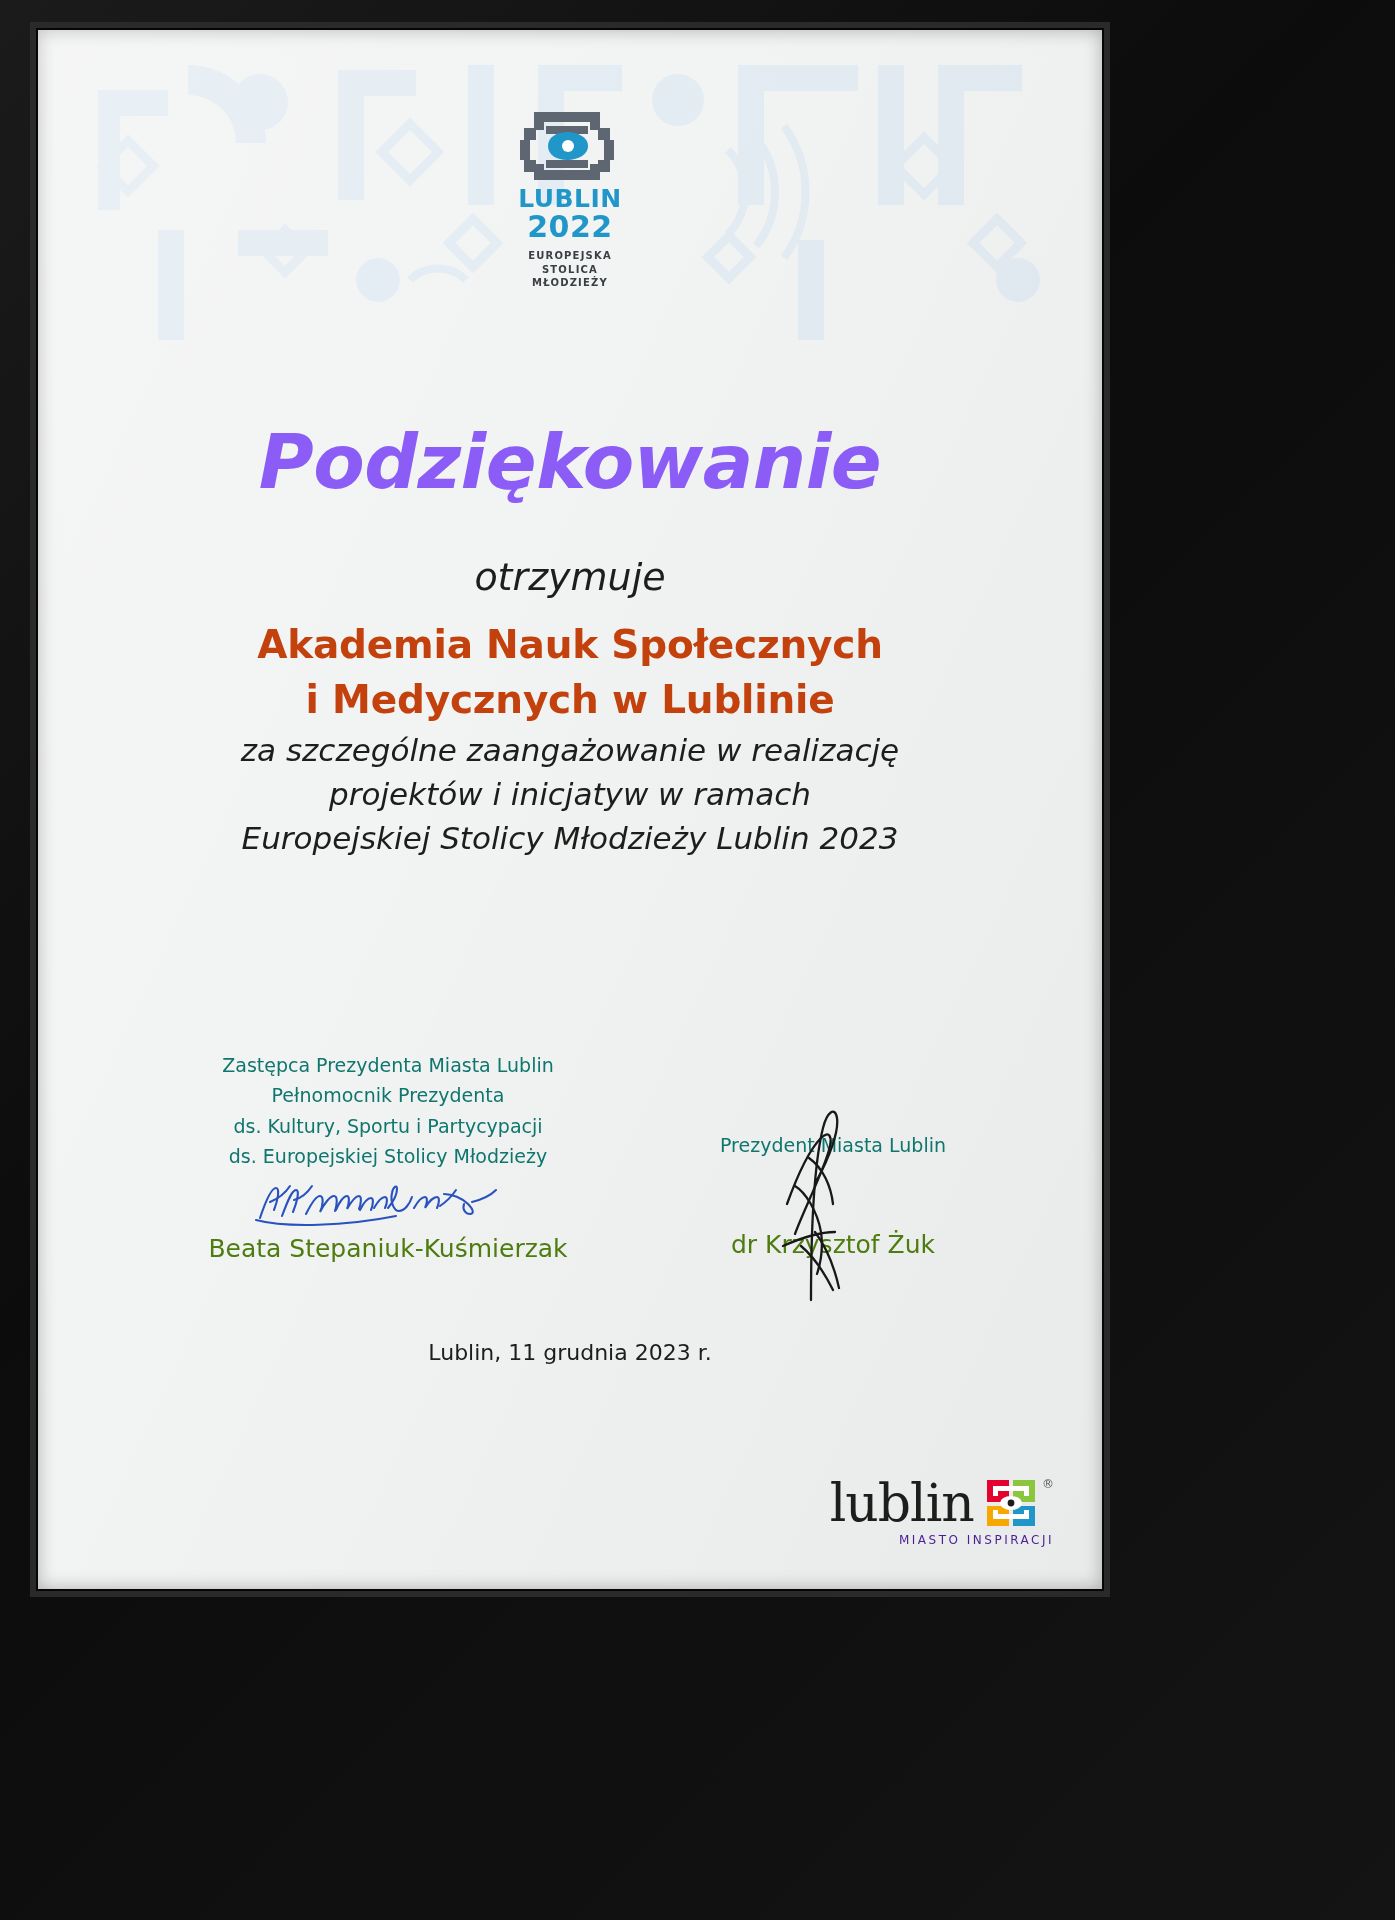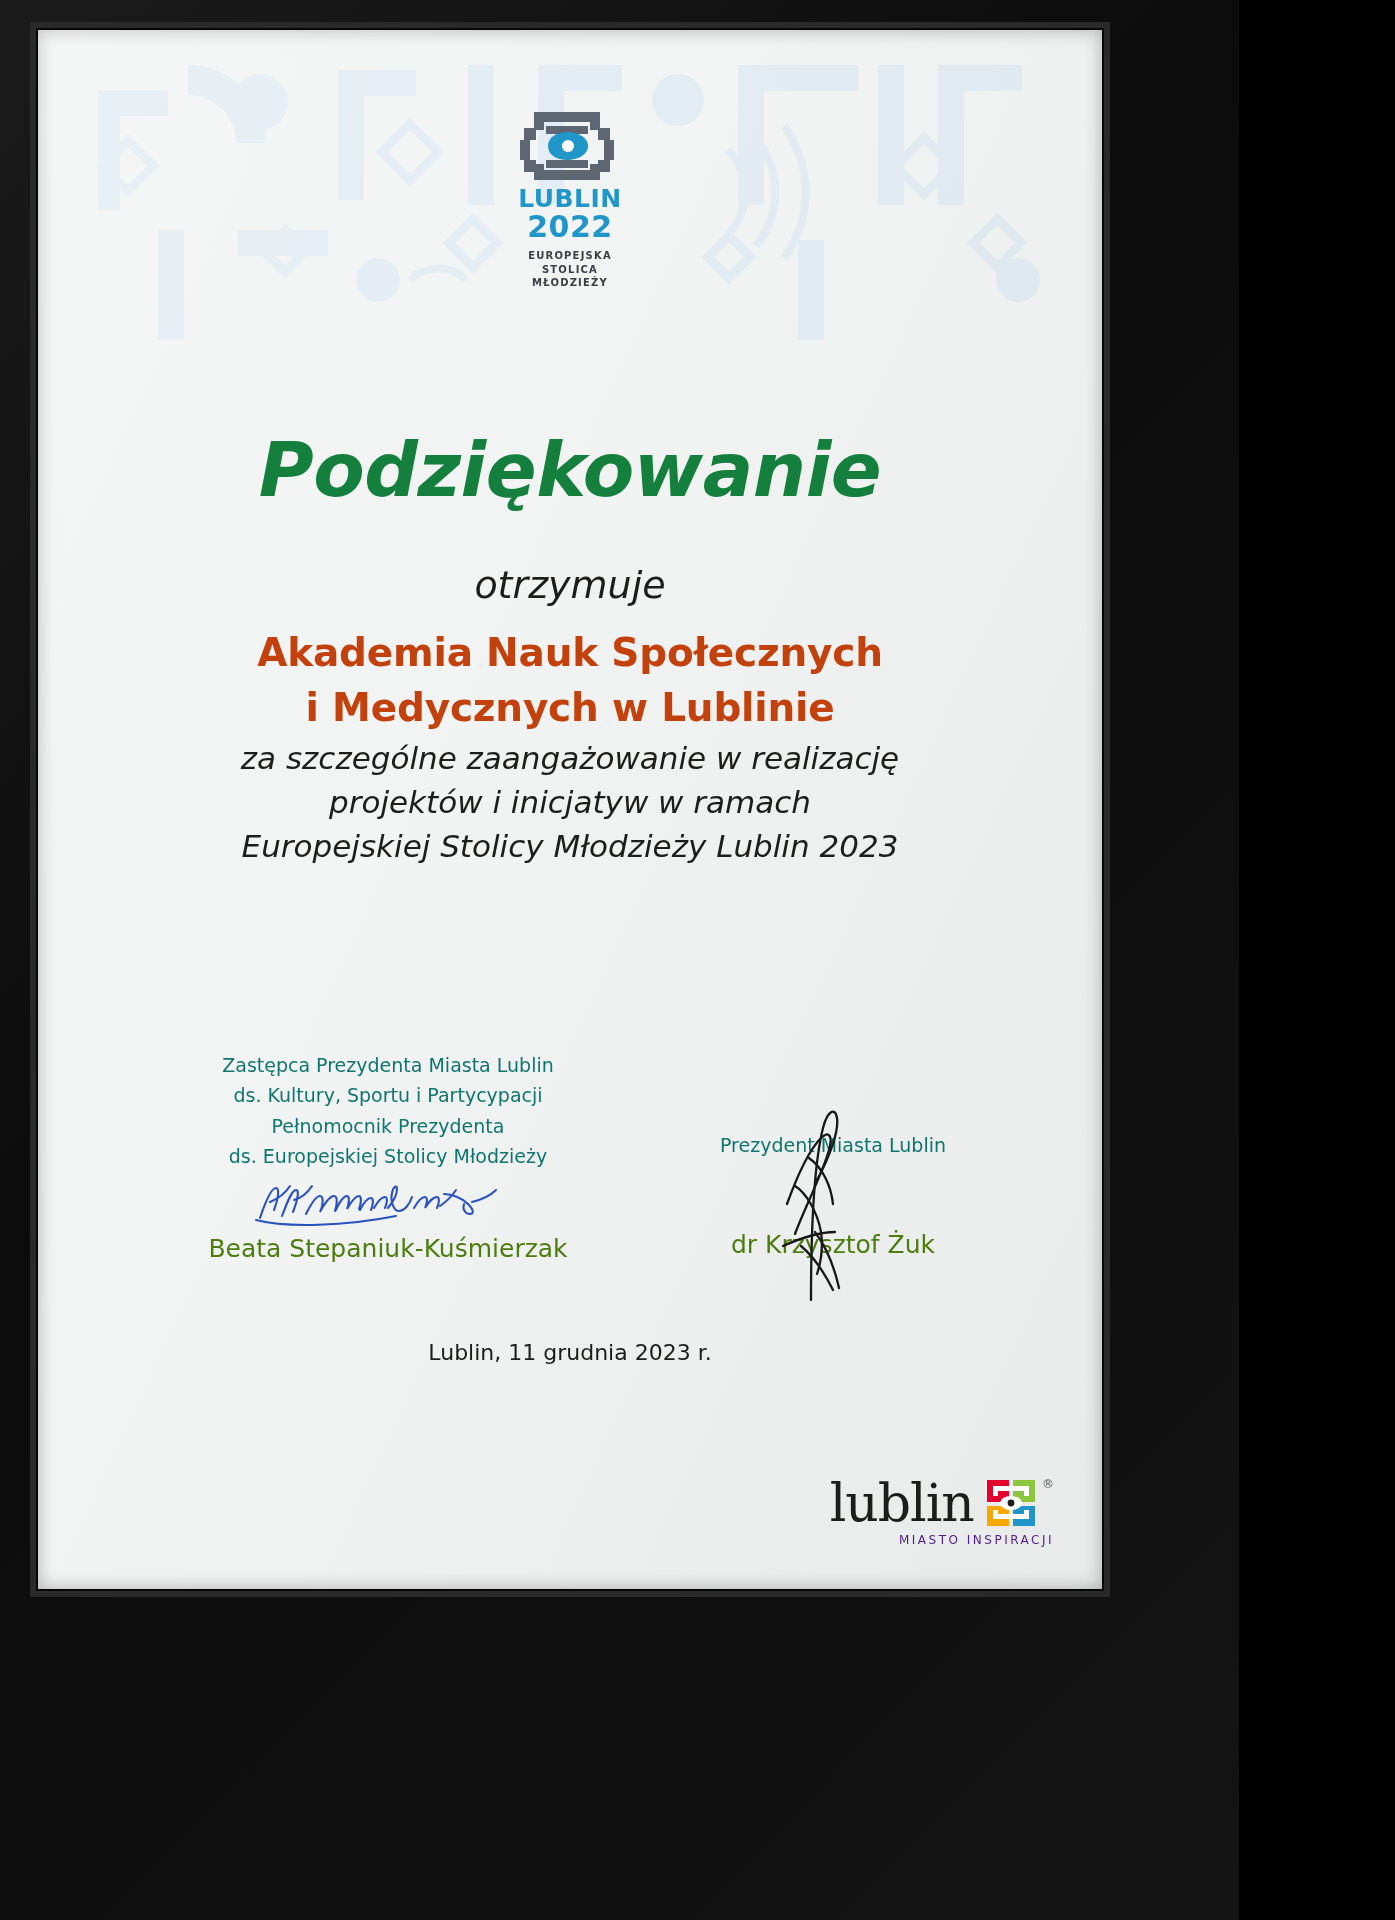--- a/index.html
+++ b/index.html
@@ -11,21 +11,21 @@
     width: 1395px;
     height: 1920px;
     font-family: "DejaVu Sans", sans-serif;
     overflow: hidden;
   }
 
   
   .frame {
     position: absolute;
     left: 0; top: 0;
-    width: 1239px; height: 1920px;
+    width: 1395px; height: 1920px;
     background:
       linear-gradient(135deg, #1b1b1b 0%, #0c0c0c 40%, #141414 100%);
     box-sizing: border-box;
   }
   .frame-inner-bevel {
     position: absolute;
     left: 30px; top: 22px;
     width: 1080px; height: 1575px;
     box-sizing: border-box;
     border: 6px solid #2a2a2a;
@@ -92,23 +92,23 @@
     left: 0; right: 0;
     top: 395px;
     text-align: center;
     z-index: 3;
   }
   .title {
     font-family: "DejaVu Sans", sans-serif;
     font-style: italic;
     font-weight: bold;
     font-size: 75px;
-    color: #15803d;
+    color: #8b5cf6;
     letter-spacing: -0.5px;
-    margin: 8px;
+    margin: 0;
     line-height: 1.0;
   }
   .receives {
     font-family: "DejaVu Sans", sans-serif;
     font-style: italic;
     font-size: 38px;
     color: #1d1d1b;
     margin-top: 55px;
   }
   .recipient {
@@ -286,22 +286,22 @@
       <div class="reason">
         <div>za szczególne zaangażowanie w realizację</div>
         <div>projektów i inicjatyw w ramach</div>
         <div>Europejskiej Stolicy Młodzieży Lublin 2023</div>
       </div>
     </div>
 
     <div class="sig-left">
       <div class="role">
         <div>Zastępca Prezydenta Miasta Lublin</div>
+        <div>Pełnomocnik Prezydenta</div>
         <div>ds. Kultury, Sportu i Partycypacji</div>
-        <div>Pełnomocnik Prezydenta</div>
         <div>ds. Europejskiej Stolicy Młodzieży</div>
       </div>
       <svg class="scribble" width="280" height="58" viewBox="0 0 280 58">
         <g fill="none" stroke="#2a52be" stroke-width="2.1" stroke-linecap="round">
           <path d="M12 46c6-18 12-30 16-30s2 12-2 22"></path>
           <path d="M22 30c10-4 16-10 20-16"></path>
           <path d="M34 44c6-16 10-26 14-26s1 12-3 22"></path>
           <path d="M46 28c8-2 14-8 18-14"></path>
           <path d="M58 42c4-8 10-18 14-18s3 10 0 16c4-8 10-16 14-16s3 9 1 15"></path>
           <path d="M88 38c3-8 8-14 11-14s2 8 0 13c4-7 9-13 12-13s2 8 0 13"></path>

